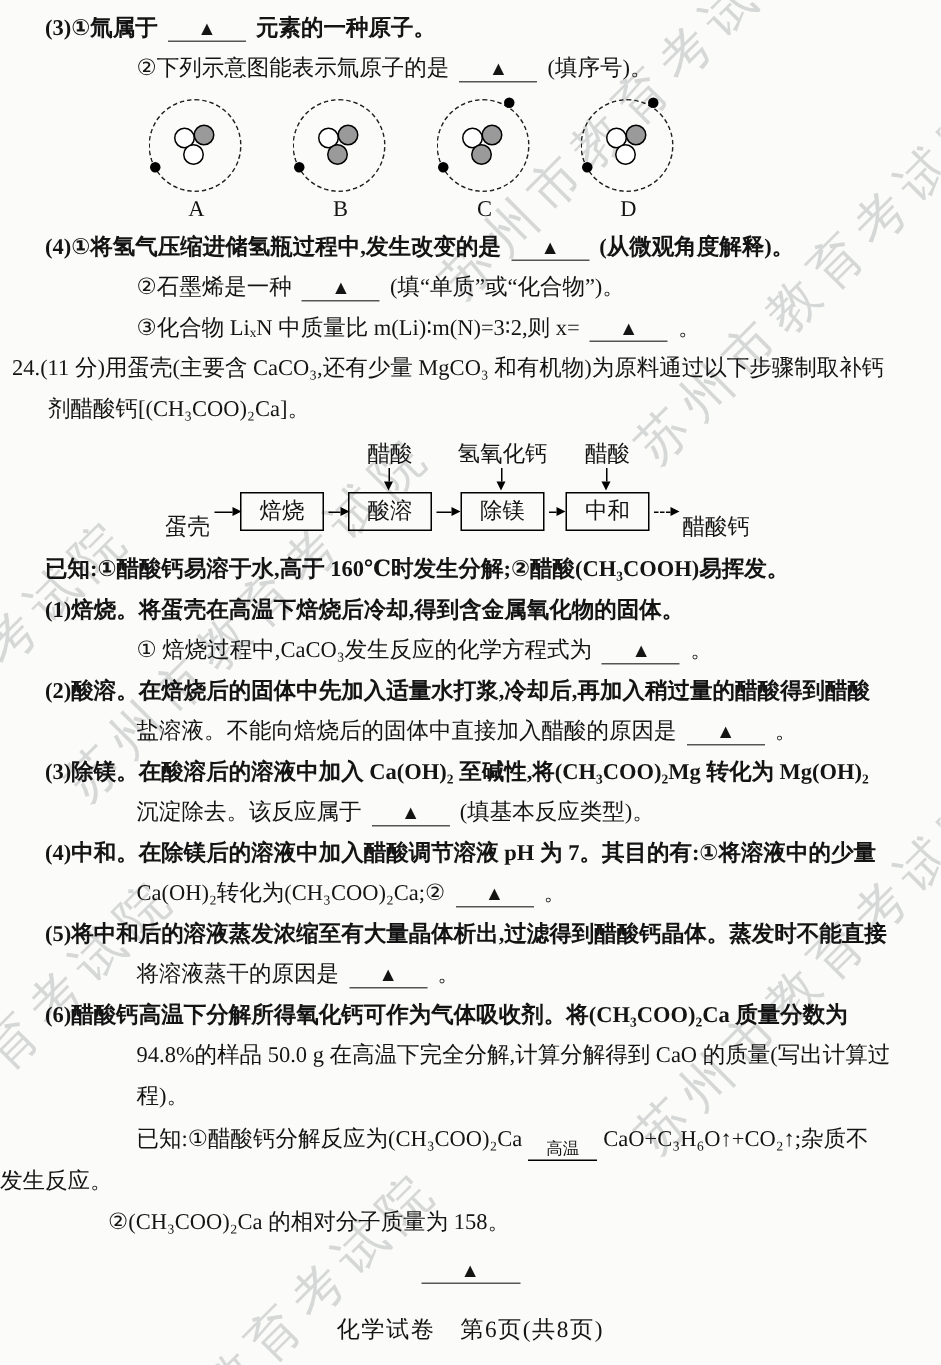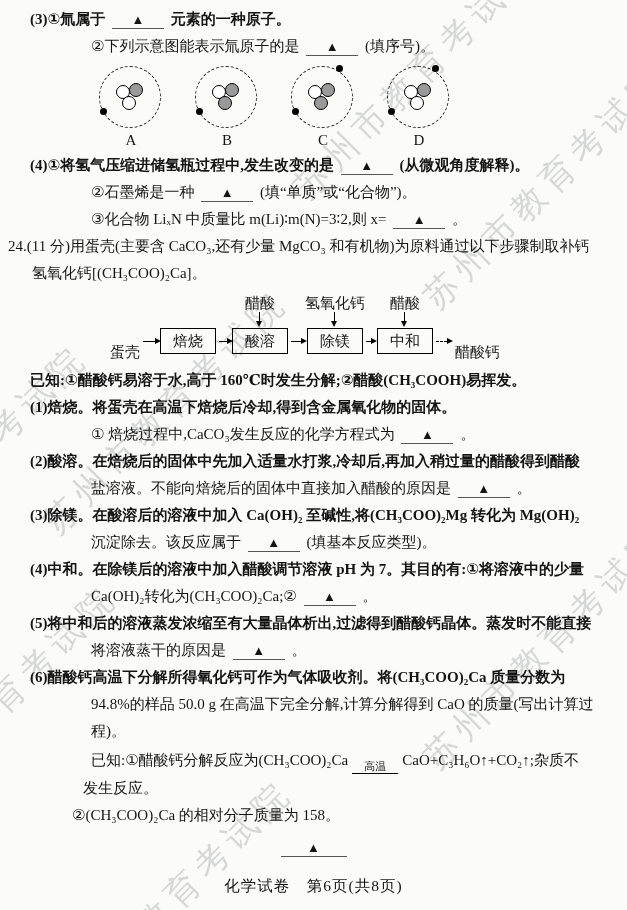--- a/index.html
+++ b/index.html
@@ -22,21 +22,21 @@
   .wm5{left:55px;top:995px;}
   .wm6{left:-120px;top:800px;}
   .wm7{left:-150px;top:560px;}
   
   .content{position:absolute;inset:0;z-index:2;}
   .t{line-height:27px;}
   .ind0{padding-left:8px;}
   .ind1{padding-left:30px;font-weight:bold;}
   .ind2{padding-left:55px;margin-left:36px;}
   .ind2b{padding-left:72px;}
-  .ind3{padding-left:83px;}
+  .ind3{}
   .mt{margin-top:6px;}
   .blank{
     display:inline-block;min-width:44px;text-align:center;
     border-bottom:1.2px solid #555;line-height:15px;
     font-size:13px;margin:0 3px;padding:0 4px 1px 4px;
   }
   
   .atoms-wrap{position:relative;height:86px;margin-top:6px;}
   .atoms-row{display:flex;gap:32px;padding-left:99px;}
   .atom{width:64px;text-align:center;}
@@ -133,21 +133,21 @@
           <div class="albl">D</div>
         </div>
       </div>
   </div>
 
   <div class="t ind1">(4)①将氢气压缩进储氢瓶过程中,发生改变的是 <span class="blank">▲</span> (从微观角度解释)。</div>
   <div class="t ind2">②石墨烯是一种 <span class="blank">▲</span> (填“单质”或“化合物”)。</div>
   <div class="t ind2">③化合物 LiₓN 中质量比 m(Li)∶m(N)=3∶2,则 x= <span class="blank">▲</span> 。</div>
 
   <div class="t ind0">24.(11 分)用蛋壳(主要含 CaCO₃,还有少量 MgCO₃ 和有机物)为原料通过以下步骤制取补钙</div>
-  <div class="t" style="padding-left:32px">氢氧化钙[(CH₃COO)₂Ca]。</div>
+  <div class="t" style="padding-left:32px">剂醋酸钙[(CH₃COO)₂Ca]。</div>
 
   <div class="flow">
     <span class="ftop" style="left:260px">醋酸</span>
     <span class="ftop" style="left:335px">氢氧化钙</span>
     <span class="ftop" style="left:405px">醋酸</span>
     <span class="varrow" style="left:259px"></span>
     <span class="varrow" style="left:334px"></span>
     <span class="varrow" style="left:404px"></span>
     <span class="fword" style="left:110px">蛋壳</span>
     <span class="harrow" style="left:143px;width:12px"></span>

